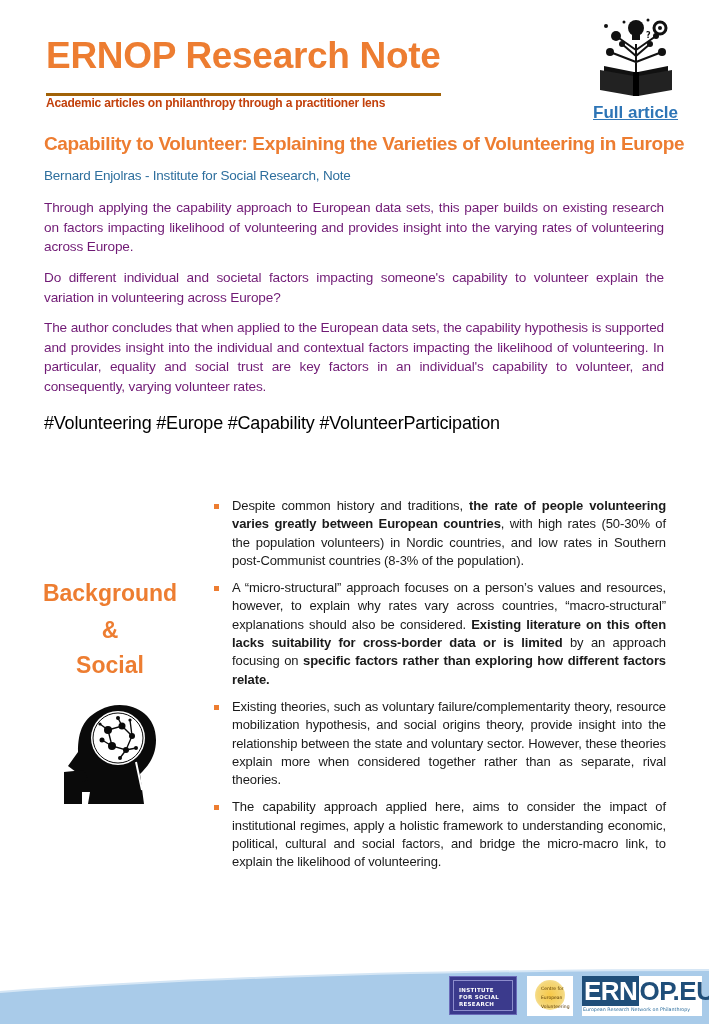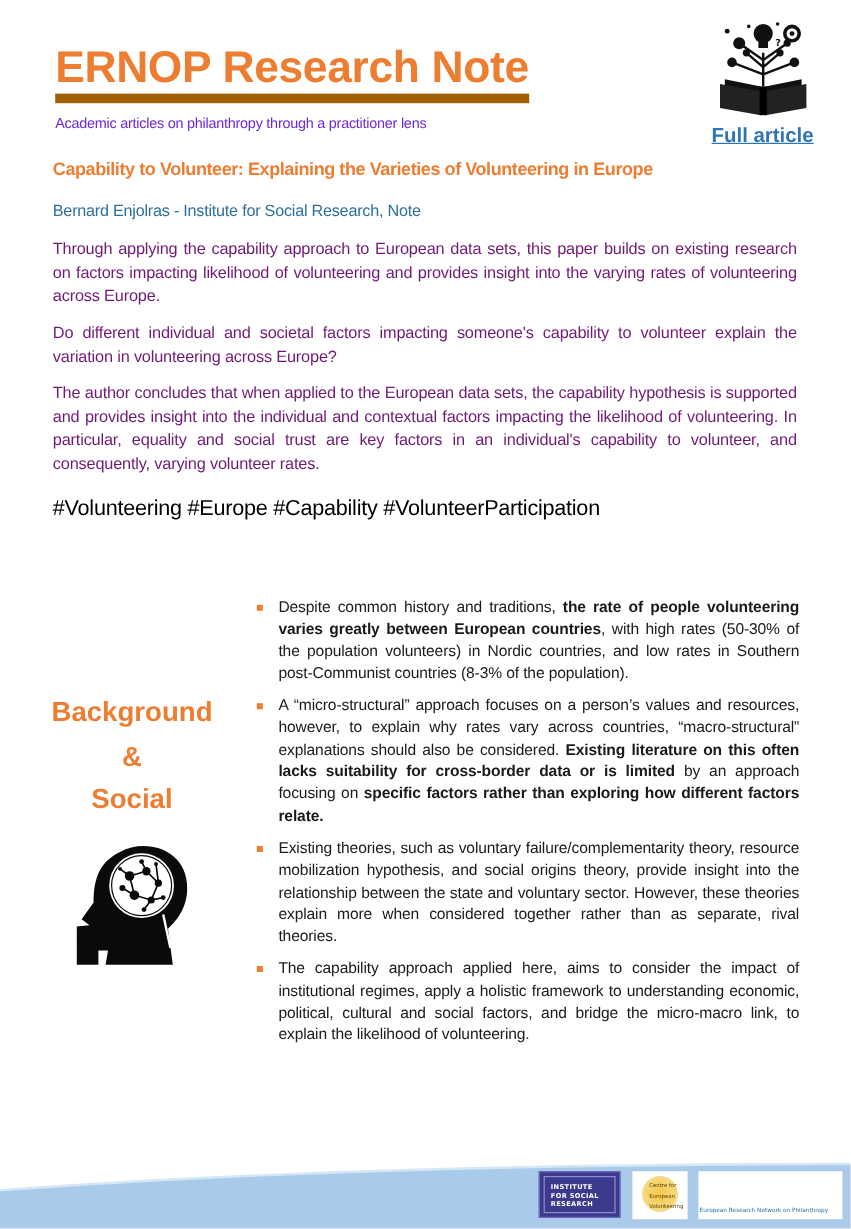--- a/index.html
+++ b/index.html
@@ -3,41 +3,41 @@
   <meta charset="utf-8">
   <style>
     * { box-sizing: border-box; margin: 0; padding: 0; }
     html, body { width: 709px; height: 1024px; background: #ffffff; overflow: hidden; }
     body { position: relative; font-family: "Liberation Sans", sans-serif; color: #1a1a1a; }
 
     .title {
       position: absolute; left: 46px; top: 36px;
       font-size: 37px; font-weight: bold; color: #ed7d31;
       letter-spacing: -0.3px;
-      padding-bottom: 2px;
-      border-bottom: 8px solid #a16207;
+      padding-bottom: 17px;
+      border-bottom: 3px solid #a16207;
       line-height: 40px;
     }
     .subtitle {
       position: absolute; left: 46px; top: 96px;
-      font-size: 12px; font-weight: normal; color: #6d28d9;
+      font-size: 12px; font-weight: bold; color: #c2410c;
       letter-spacing: -0.2px;
     }
     .top-icon {
       position: absolute; left: 596px; top: 14px; width: 80px; height: 84px;
     }
     .full-article {
       position: absolute; left: 593px; top: 103px;
       font-size: 17px; font-weight: bold; color: #2e75b6;
       text-decoration: underline;
       cursor: pointer;
     }
     .article-title {
       position: absolute; left: 44px; top: 133px;
-      font-size: 15px; font-weight: bold; color: #ed7d31;
+      font-size: 19px; font-weight: bold; color: #ed7d31;
       letter-spacing: -0.35px;
     }
     .author {
       position: absolute; left: 44px; top: 168px;
       font-size: 13.5px; color: #2e6f9e;
       letter-spacing: -0.2px;
     }
     .para {
       position: absolute; left: 44px; width: 620px;
       font-size: 13.6px; line-height: 19.6px; text-align: justify;
@@ -221,14 +221,15 @@
 <div class="logo-cev">
   <div class="cev-sun"></div>
   <div class="cev-text">
     <div>Centre for</div>
     <div>European</div>
     <div>Volunteering</div>
   </div>
 </div>
 
 <div class="logo-ernop">
+  <div class="ernop-main"><span class="dark">ERN</span><span class="light">OP.EU</span></div>
   <div class="ernop-sub">European Research Network on Philanthropy</div>
 </div>
 
 </body></html>

